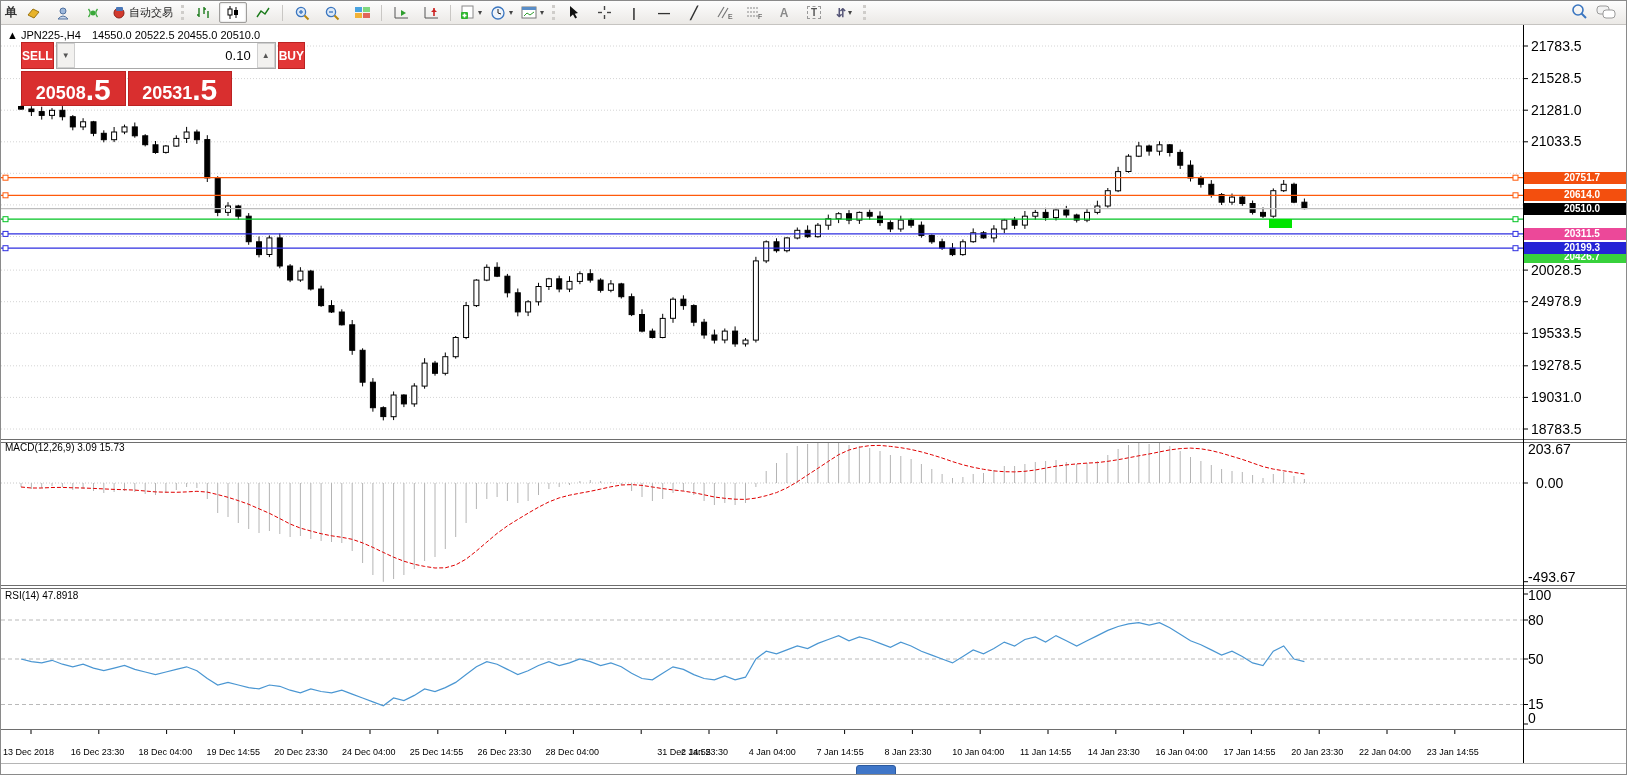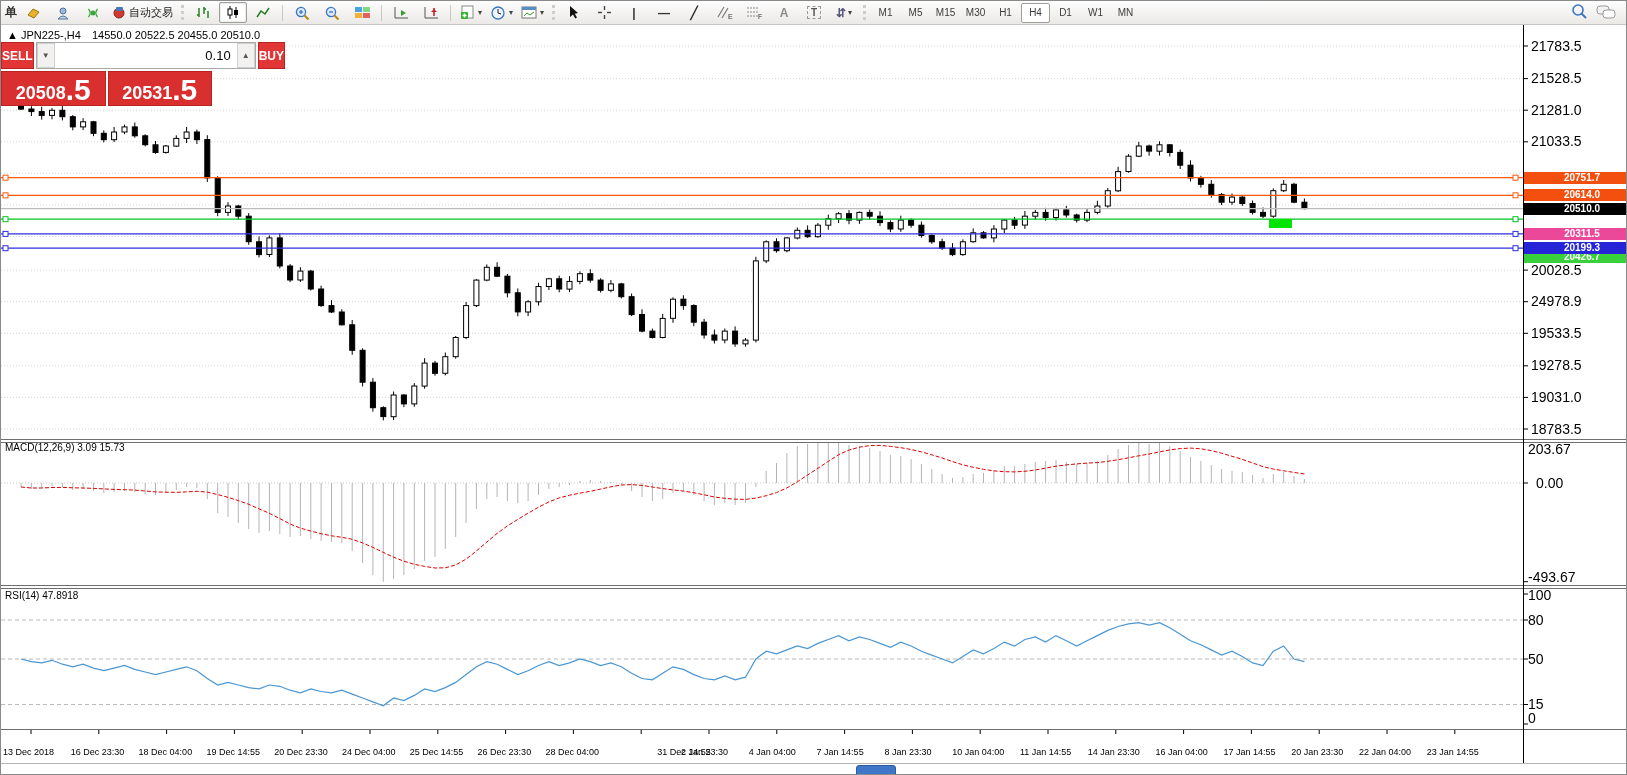--- a/index.html
+++ b/index.html
@@ -31,21 +31,21 @@
   #anno{position:absolute;left:1049px;top:209px;font-size:23px;font-weight:bold;color:#00dc00;
         z-index:5;white-space:nowrap;letter-spacing:1px;}
   
   .panelsep{position:absolute;left:0;right:0;height:2px;background:#fff;border-top:1px solid #6e6e6e;
             border-bottom:1px solid #6e6e6e;z-index:3;}
   #axisline{position:absolute;left:1522px;top:23px;height:739px;width:1px;background:#000;z-index:3;}
   #rsibottom{position:absolute;left:0;right:0;top:728px;height:1px;background:#6e6e6e;z-index:3;}
   #chartbottom{position:absolute;left:0;right:0;top:762px;height:1px;background:#b5b5b5;z-index:3;}
   #plot{position:absolute;left:0;top:0;z-index:1;pointer-events:none;}
   
-  #trade{position:absolute;left:0;top:41px;width:211px;z-index:7;color:#fff;font-weight:bold;}
+  #trade{position:absolute;left:20px;top:41px;width:211px;z-index:7;color:#fff;font-weight:bold;}
   .tp-row1{display:flex;height:27px;gap:2px;}
   .tp-sell,.tp-buy{width:56px;background:#e23636;display:flex;align-items:center;justify-content:center;
                    font-size:12px;border:1px solid #b22;cursor:pointer;box-sizing:border-box;}
   .tp-stepper{flex:1;display:flex;border:1px solid #a9a9a9;background:#fff;box-sizing:border-box;}
   .tp-step{width:18px;background:#f2f1ef;color:#555;font-size:8px;display:flex;align-items:center;
            justify-content:center;cursor:pointer;border:1px solid #cfcfcf;box-sizing:border-box;}
   .tp-vol{flex:1;border:none;outline:none;text-align:right;font-size:13px;color:#000;min-width:20px;
           padding:0 6px 0 0;font-family:"Liberation Sans",sans-serif;}
   .tp-row2{display:flex;height:35px;margin-top:2px;gap:2px;}
   .tp-price{flex:1;background:#d92f2f;display:flex;align-items:flex-end;justify-content:center;
@@ -217,31 +217,20 @@
       </span>
     <span class="tbtn glyph" style="color:#8a8a8a;">A</span>
     <span class="tbtn">
       <span style="border:1px dashed #999;padding:0 3px;font-size:10px;font-weight:bold;color:#555;">T</span>
       </span>
     <span class="tbtn">
       <span class="glyph" style="color:#557;">⇵</span>
       <span class="caret">▾</span>
       </span>
     <span class="tgrip"></span>
-    <span id="tf-group" style="display:flex;gap:1px;">
-        <span class="tf">M1</span>
-        <span class="tf">M5</span>
-        <span class="tf">M15</span>
-        <span class="tf">M30</span>
-        <span class="tf">H1</span>
-        <span class="tf active">H4</span>
-        <span class="tf">D1</span>
-        <span class="tf">W1</span>
-        <span class="tf">MN</span>
-      </span>
     <span id="tb-right">
       <span>
         <svg width="18" height="17">
             <circle cx="8" cy="7" r="5" fill="none" stroke="#3b76c0" stroke-width="1.6"></circle>
             <line x1="11.5" y1="10.5" x2="16" y2="15" stroke="#3b76c0" stroke-width="2"></line>
           </svg></span>
       <span>
         <svg width="20" height="16">
             <rect x="1" y="2" width="12" height="8" rx="3" fill="#f2f2f2" stroke="#9a9a9a"></rect>
             <rect x="7" y="6" width="12" height="8" rx="3" fill="#fff" stroke="#9a9a9a"></rect>

